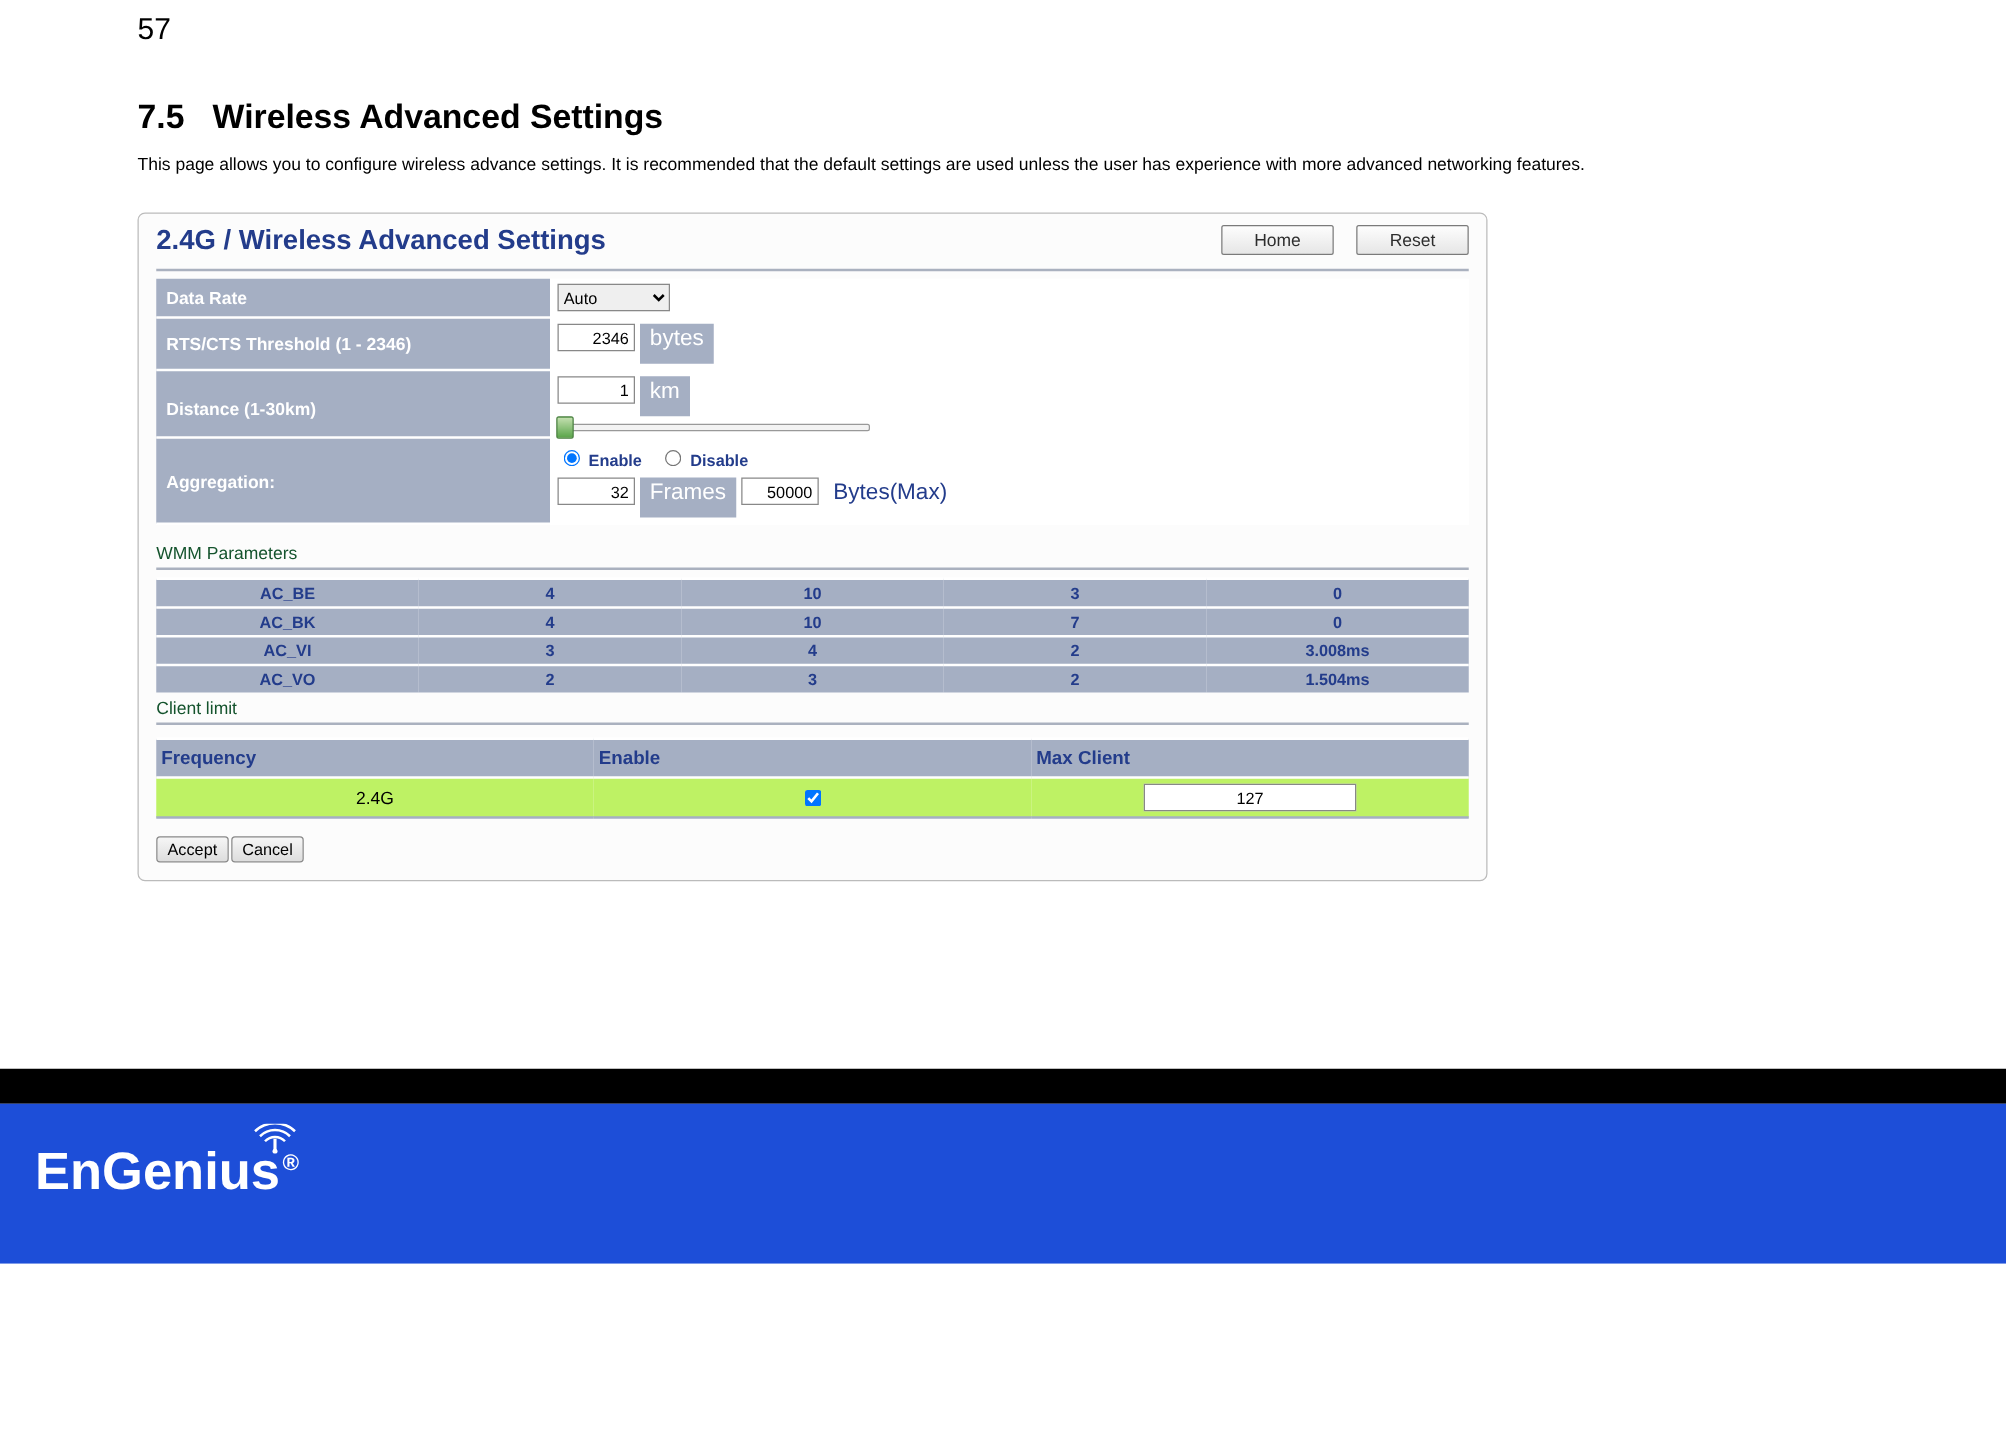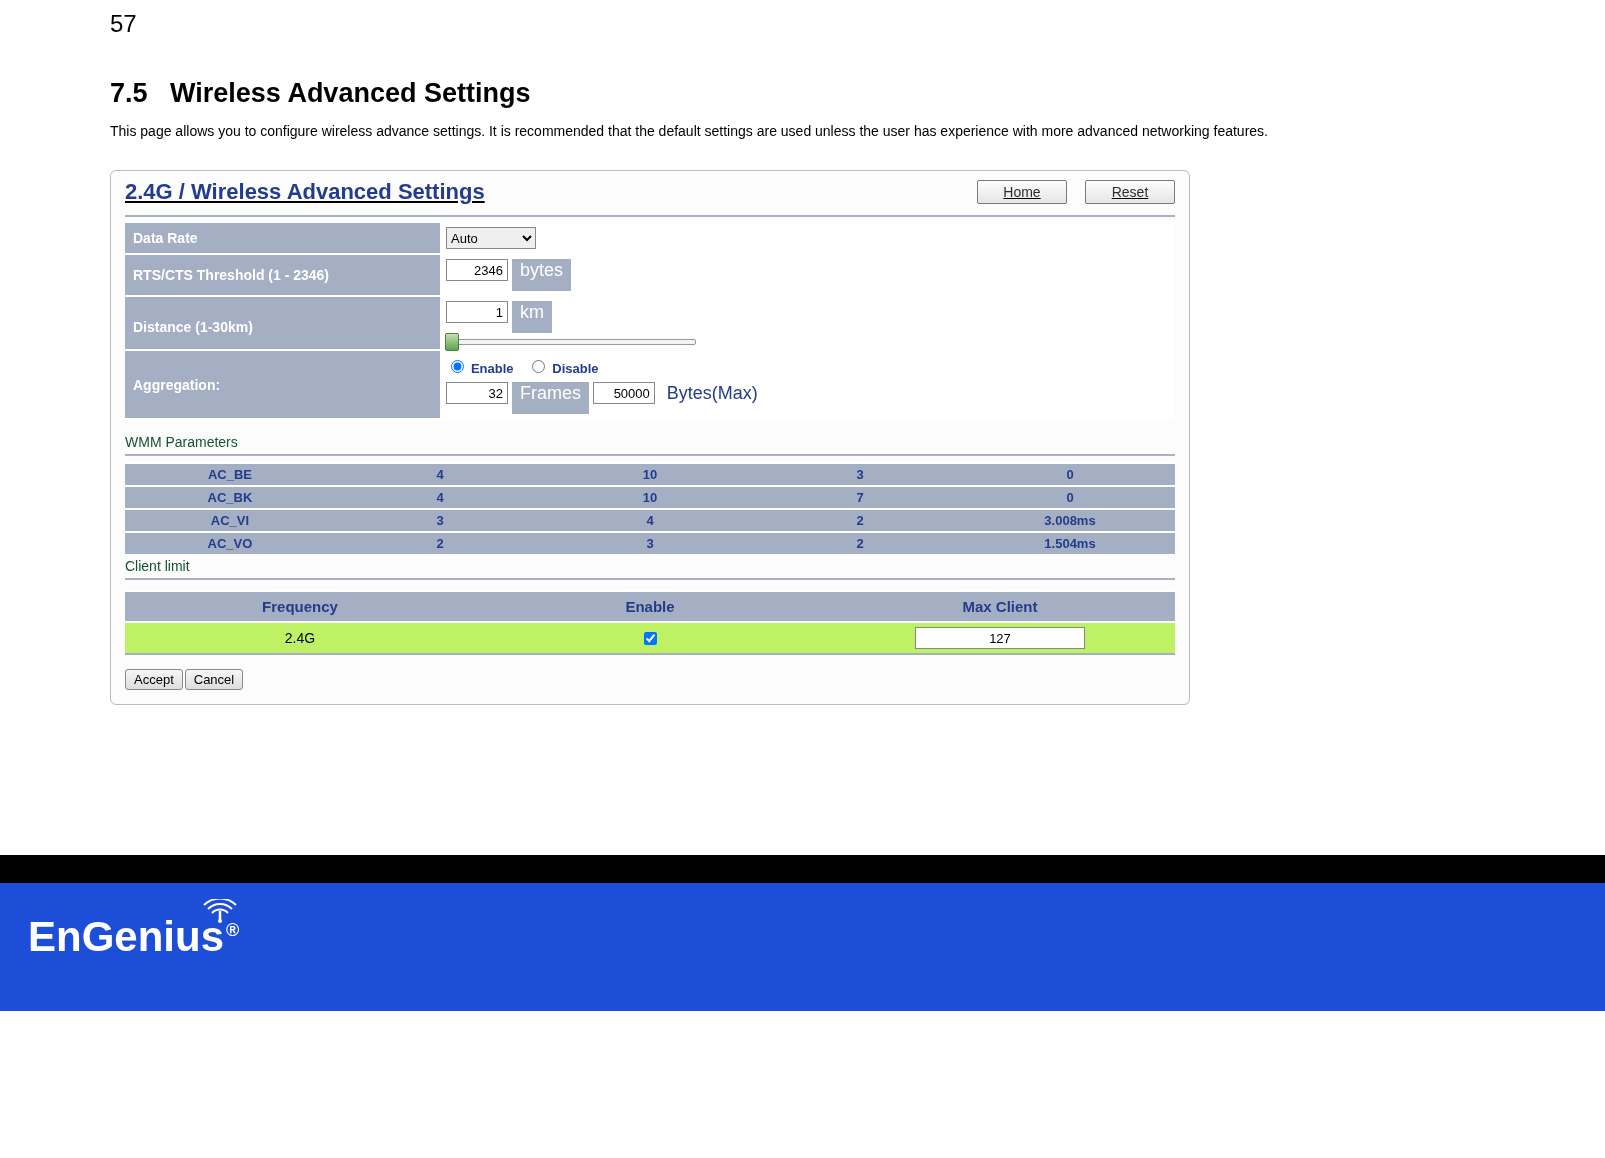--- a/index.html
+++ b/index.html
@@ -33,21 +33,20 @@
     border-radius: 6px;
     background: #fcfcfc;
     padding: 0;
     width: 1080px;
   }
   .config-header {
     display: flex;
     justify-content: space-between;
     align-items: center;
     padding: 8px 14px 0 14px;
-    text-decoration: underline;
   }
   .config-title {
     color: #233c8b;
     font-weight: 700;
     font-size: 22px;
     font-family: Arial, sans-serif;
   }
   .btn-bar { display: flex; gap: 18px; }
   .gbtn {
     border: 1px solid #7a7a7a;
@@ -168,21 +167,21 @@
   .wmm-table td { color: #233c8b; }
   .wmm-table tr td { background: #a5afc3; }
 
   .client-table {
     margin-top: 10px;
   }
   .client-table th {
     background: #a5afc3;
     color: #233c8b;
     font-weight: 700;
-    text-align: center;
+    text-align: left;
     padding: 6px 4px;
     border-top: 2px solid #fff;
     width: 33.3%;
     font-size: 15px;
   }
   .client-table td {
     background: #bef264;
     border-top: 2px solid #fff;
     border-bottom: 2px solid #a5afc3;
     text-align: center;

